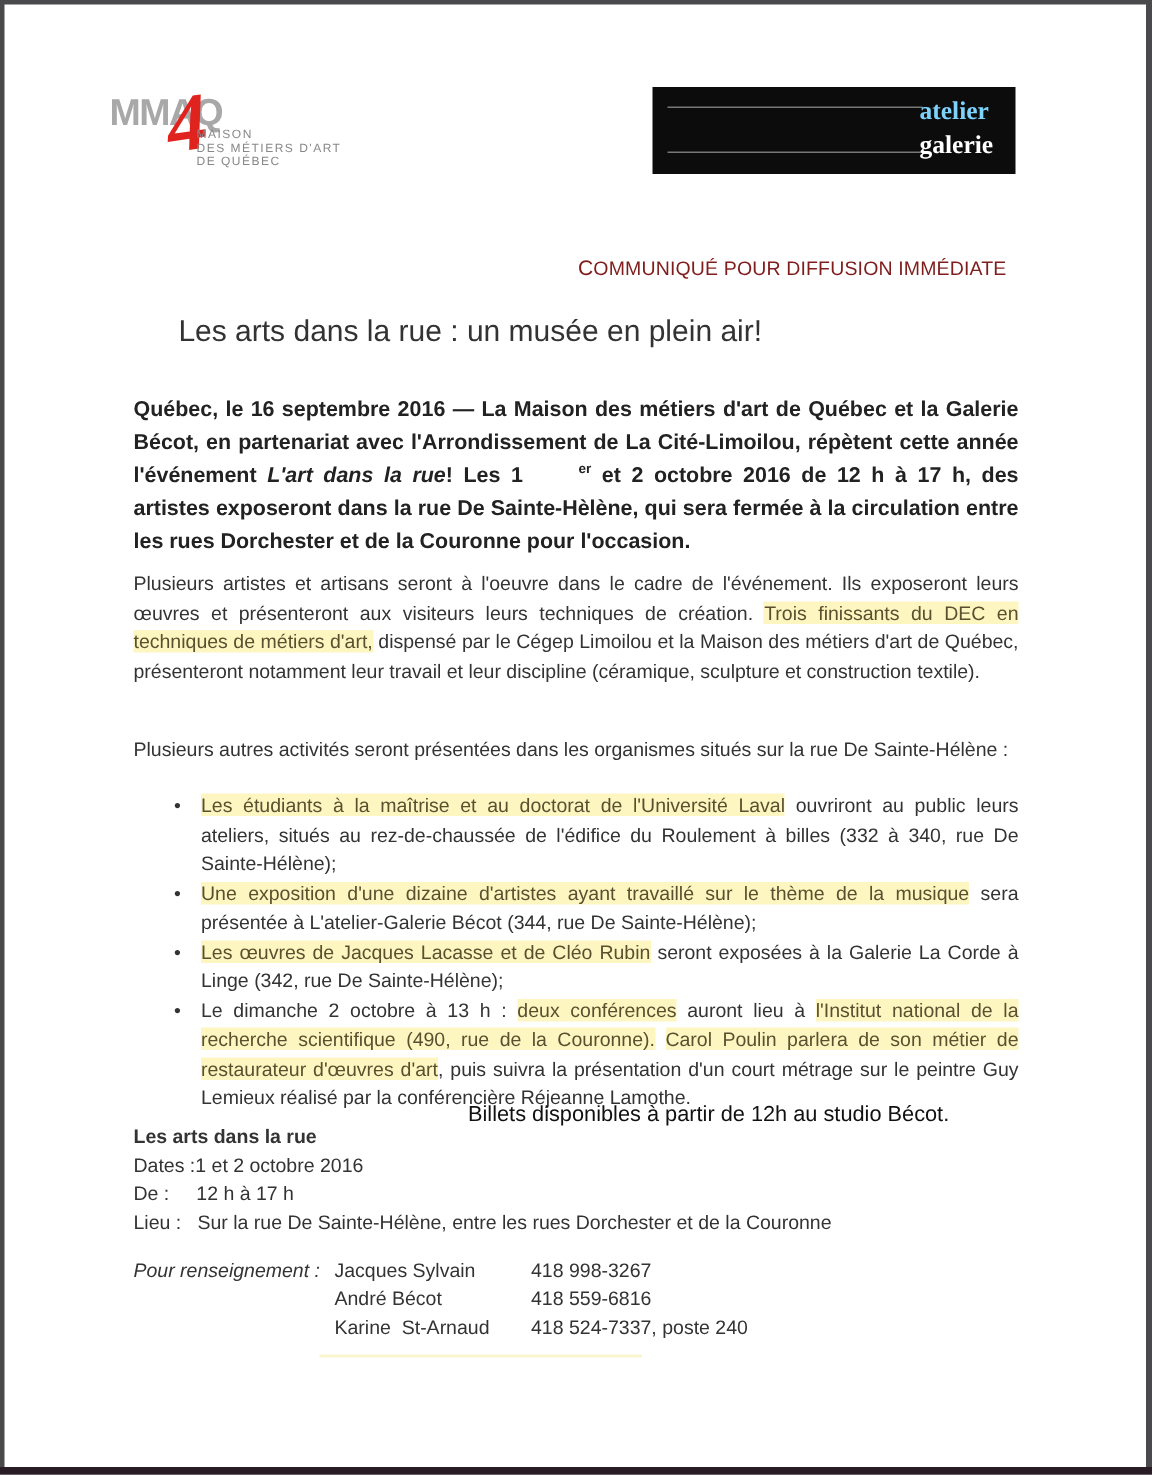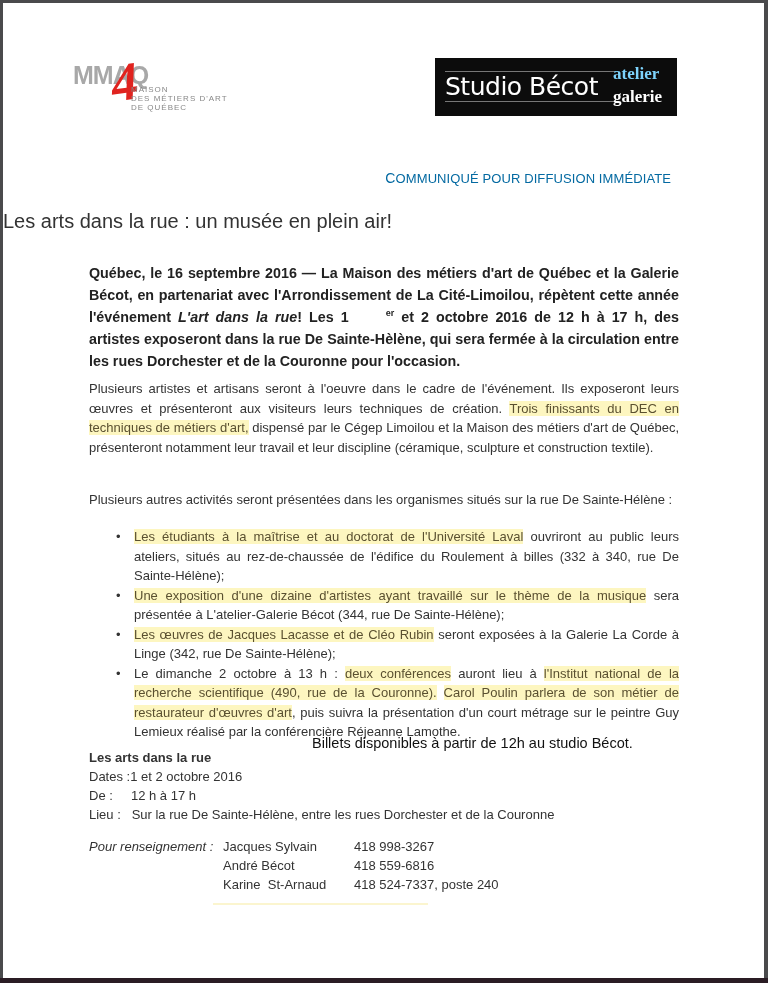--- a/index.html
+++ b/index.html
@@ -22,24 +22,24 @@
     .mmaq-sub { position:absolute; left:58px; top:30px; font-size:8px; line-height:9px; color:#888; letter-spacing:1px; }
 
     
     .becot { position:absolute; left:432px; top:55px; width:242px; height:58px; background:#0c0c0c; }
     .becot-main { position:absolute; left:10px; top:14px; font-size:25px; color:#fff; font-family:"DejaVu Sans", sans-serif; letter-spacing:-0.5px; }
     .becot-line1 { position:absolute; left:10px; top:13px; width:170px; height:1px; background:#777; }
     .becot-line2 { position:absolute; left:10px; top:43px; width:170px; height:1px; background:#777; }
     .becot-atelier { position:absolute; left:178px; top:6px; font-size:17px; color:#7dd3fc; font-family:"Liberation Serif", serif; font-weight:bold; }
     .becot-galerie { position:absolute; left:178px; top:29px; font-size:17px; color:#fff; font-family:"Liberation Serif", serif; font-weight:bold; }
 
-    .communique { position:absolute; right:93px; top:167px; font-size:13px; color:#0369a1; font-variant:small-caps; letter-spacing:0.1px; }
+    .communique { position:absolute; right:93px; top:167px; font-size:13px; color:#7f1d1d; font-variant:small-caps; letter-spacing:0.1px; }
     .communique .big { font-size:14px; }
 
-    .title { position:absolute; left:0; width:621px; top:207px; font-size:20px; color:#333; }
+    .title { position:absolute; left:0; width:621px; top:207px; text-align:center; font-size:20px; color:#333; }
 
     .text-block { position:absolute; left:86px; width:590px; font-size:13px; line-height:19.5px; text-align:justify; }
     .lead { top:259px; font-weight:bold; font-size:14.3px; line-height:22px; color:#222; }
     .p1 { top:376px; color:#333; }
     .p2 { top:487px; color:#333; }
     .hl { background:#fdf6c0; color:#5a5030; }
     sup { font-size:9px; line-height:0;padding-left:37px; }
 
     .bullets { position:absolute; left:86px; top:524px; width:590px; font-size:13px; line-height:19.5px; color:#333; margin:0; padding:0; list-style:none; }
     .bullets li { position:relative; padding-left:45px; text-align:justify; }
@@ -67,21 +67,20 @@
     <span class="mmaq-four">4</span>
     <div class="mmaq-sub">
       <div>MAISON</div>
       <div>DES MÉTIERS D'ART</div>
       <div>DE QUÉBEC</div>
     </div>
   </div>
 
   <div class="becot">
     <div class="becot-line1"></div>
-    <span class="becot-main">Studio Bécot</span>
     <div class="becot-line2"></div>
     <span class="becot-atelier">atelier</span>
     <span class="becot-galerie">galerie</span>
   </div>
 
   <div class="communique">
     <span class="big">C</span><span>OMMUNIQUÉ POUR DIFFUSION IMMÉDIATE</span>
   </div>
 
   <div class="title">Les arts dans la rue : un musée en plein air!</div>

